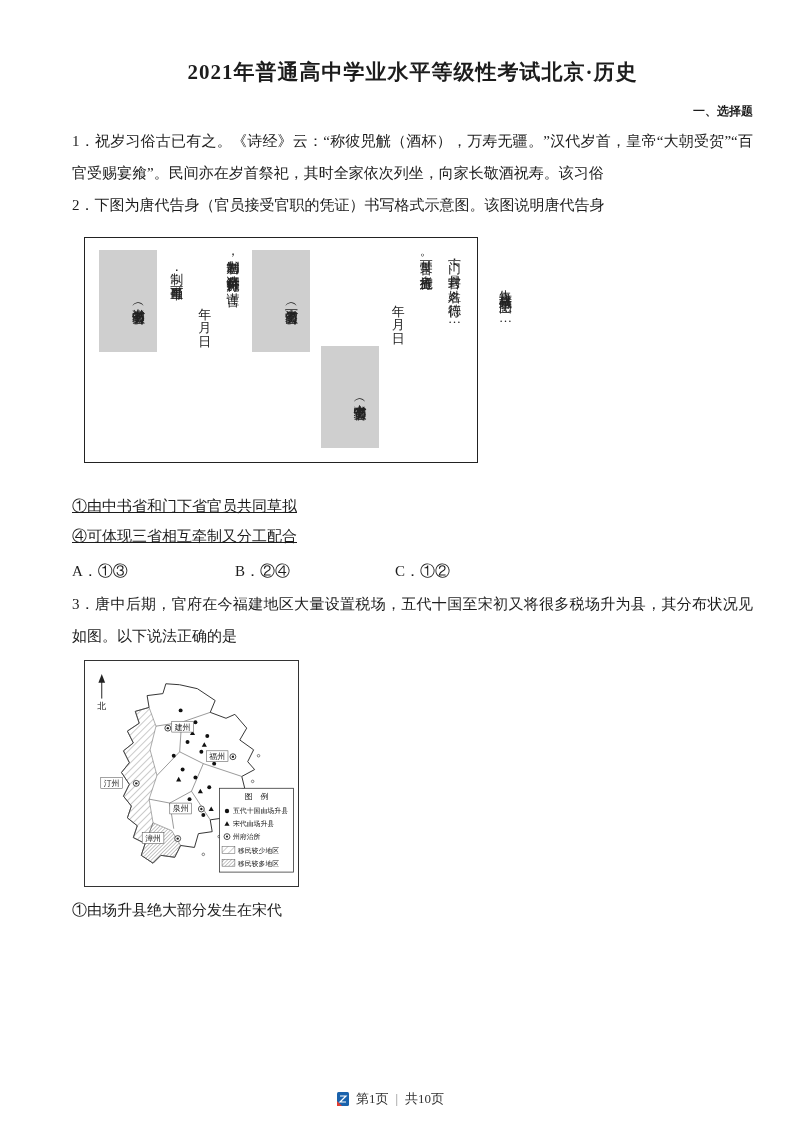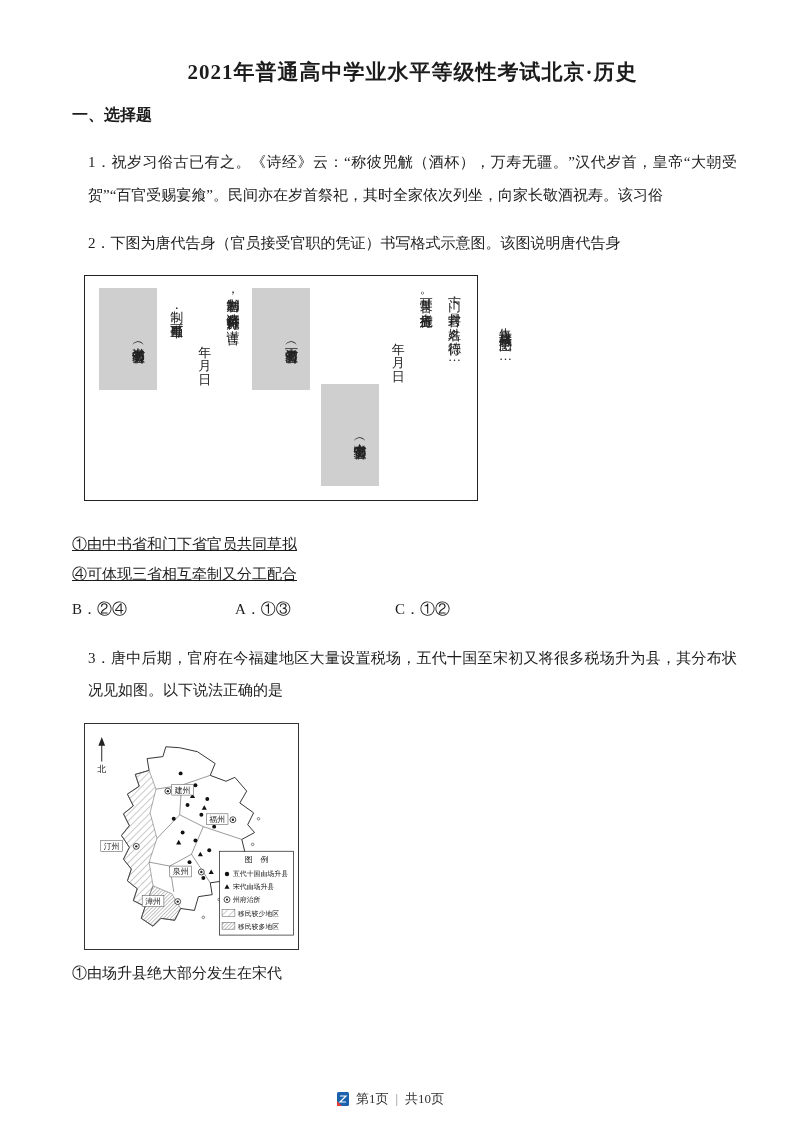--- a/index.html
+++ b/index.html
@@ -15,26 +15,27 @@
   }
   .title {
     margin:10px 0 14px 0;
     text-align:center;
     font-size:21px;
     font-weight:bold;
     letter-spacing:1px;
   }
   .section-heading {
     margin:14px 0 2px 0;
-    font-size:16px;
+    font-size:12px;
     font-weight:bold;
     line-height:1.9;
+    text-align:right;
   }
   .para {
-    margin:16px;
+    margin:0;
     font-size:15px;
     line-height:2.15;
     text-align:justify;
   }
   .opts-2col {
     display:grid;
     grid-template-columns:328px 1fr;
     font-size:15px;
     line-height:2.2;
   }
@@ -153,22 +154,22 @@
     </div>
     <div class="gs-caption">告身格式示意图……</div>
   </div>
 
   <div class="stmt-block">
     <div class="stmt">①由中书省和门下省官员共同草拟</div>
     <div class="stmt">④可体现三省相互牵制又分工配合</div>
   </div>
 
   <div class="opts-4col">
+    <div class="opt"><span>A．</span><span>①③</span></div>
     <div class="opt"><span>B．</span><span>②④</span></div>
-    <div class="opt"><span>A．</span><span>①③</span></div>
     <div class="opt"><span>C．</span><span>①②</span></div>
   </div>
 
   <p class="para">3．唐中后期，官府在今福建地区大量设置税场，五代十国至宋初又将很多税场升为县，其分布状况见如图。以下说法正确的是</p>
 
   <div class="map-box">
     <svg viewBox="0 0 215 227" width="212" height="224" xmlns="http://www.w3.org/2000/svg">
       <defs>
         <pattern id="hSparse" patternUnits="userSpaceOnUse" width="5" height="5" patternTransform="rotate(45)">
           <line x1="0" y1="0" x2="0" y2="5" stroke="#666" stroke-width="0.7"></line>

